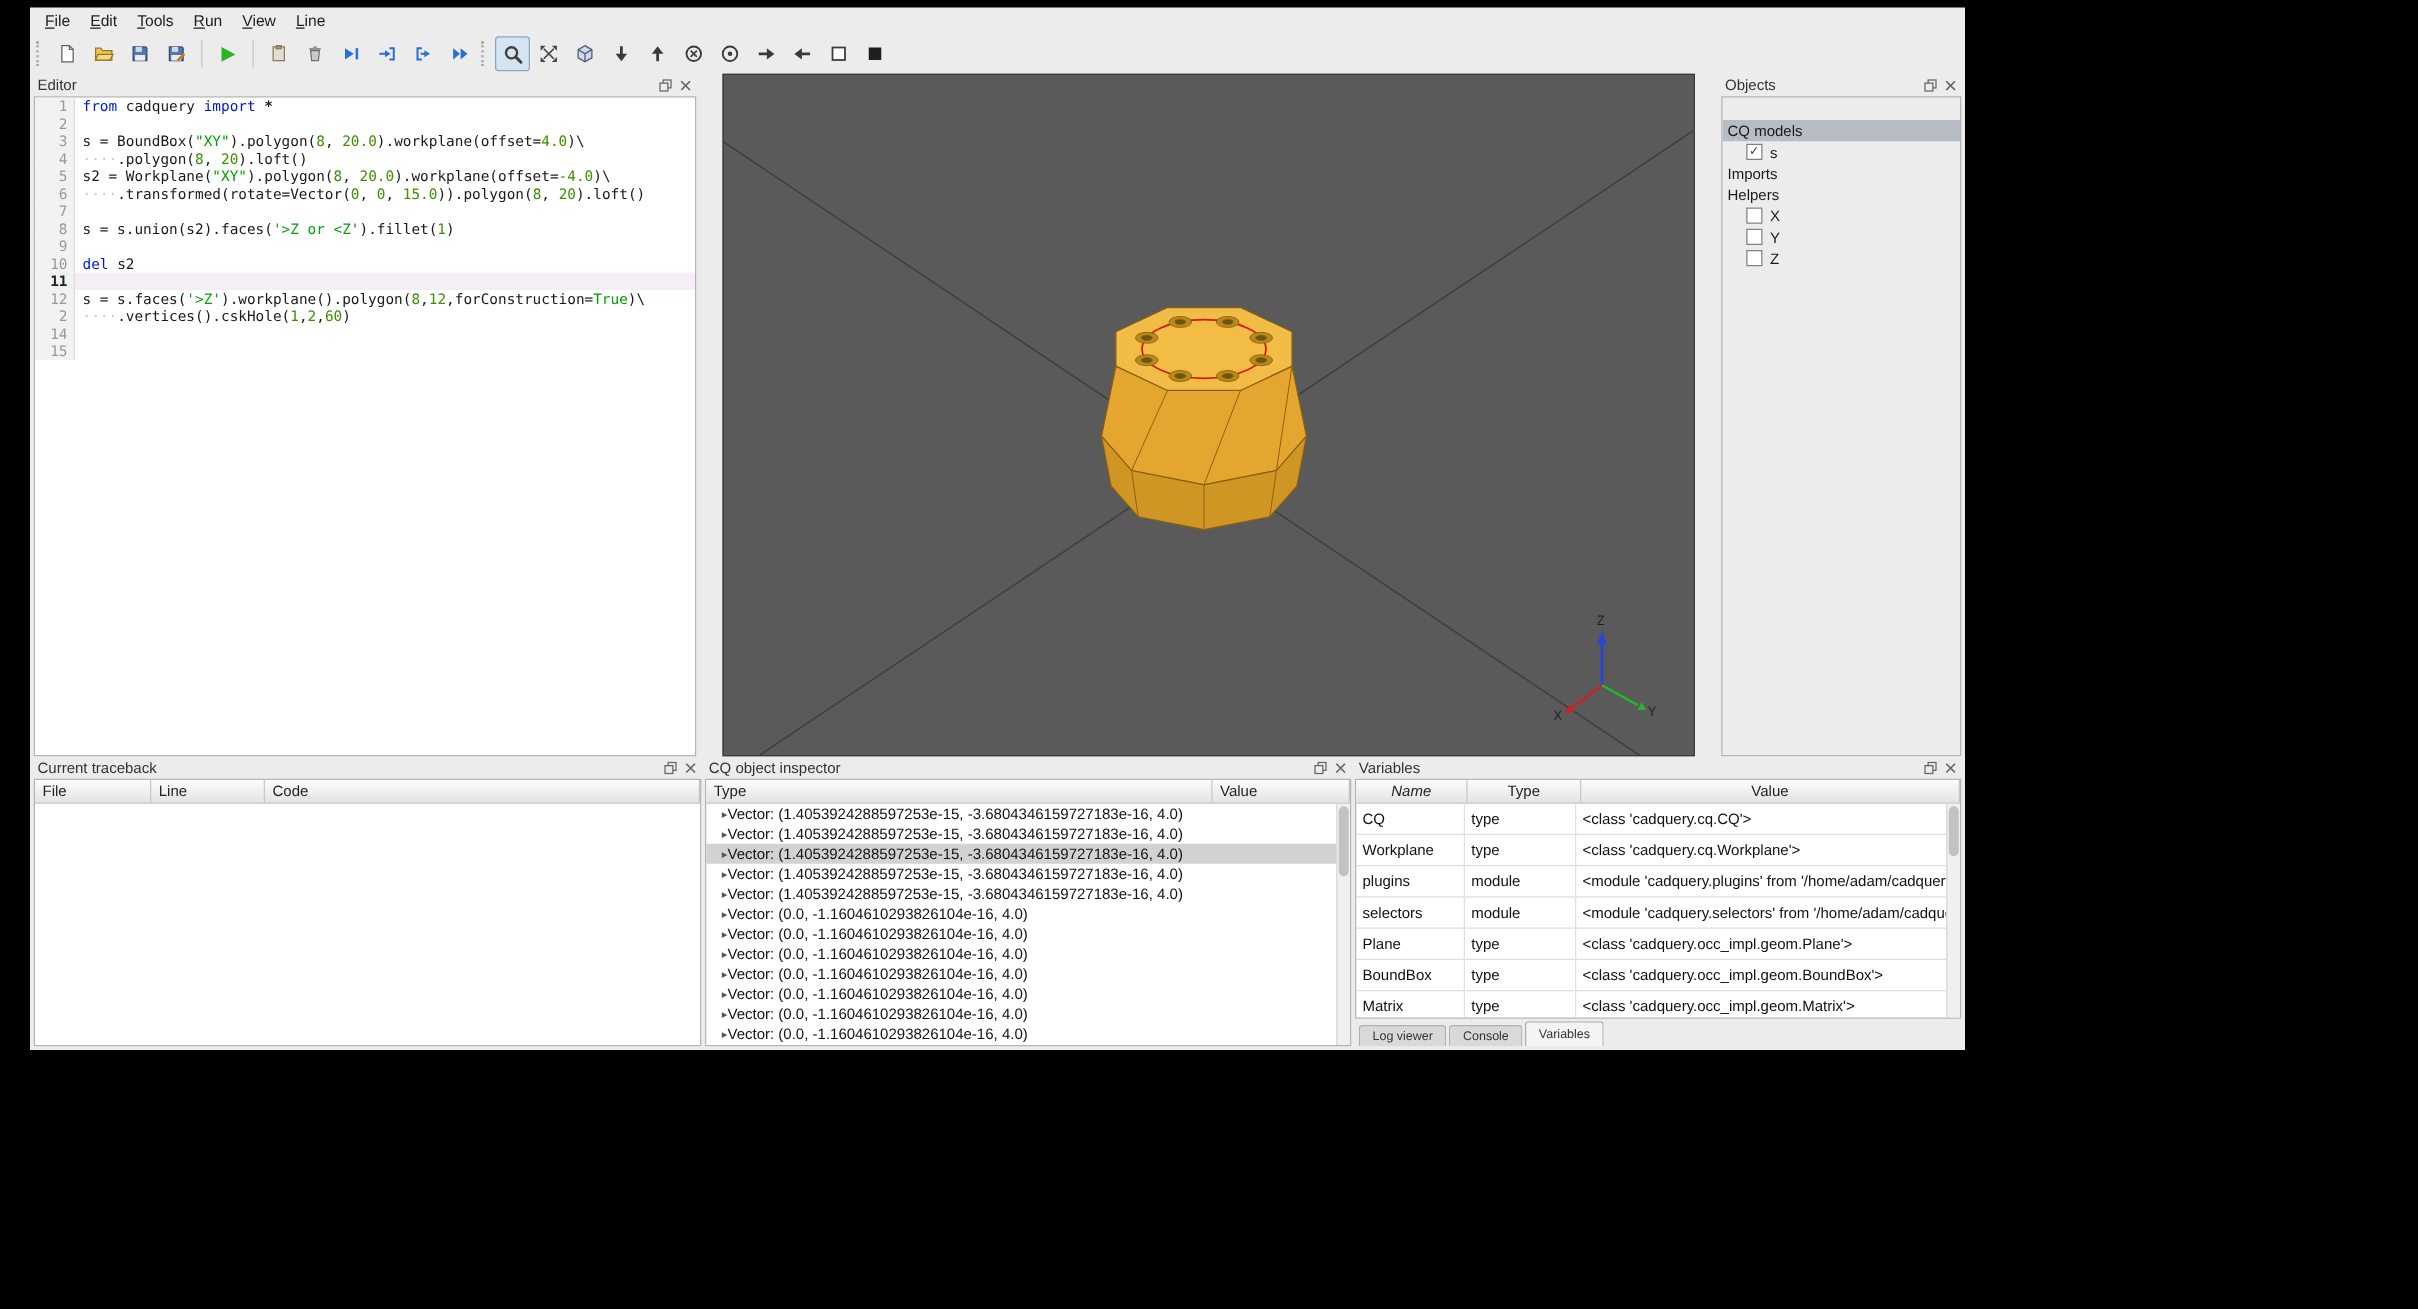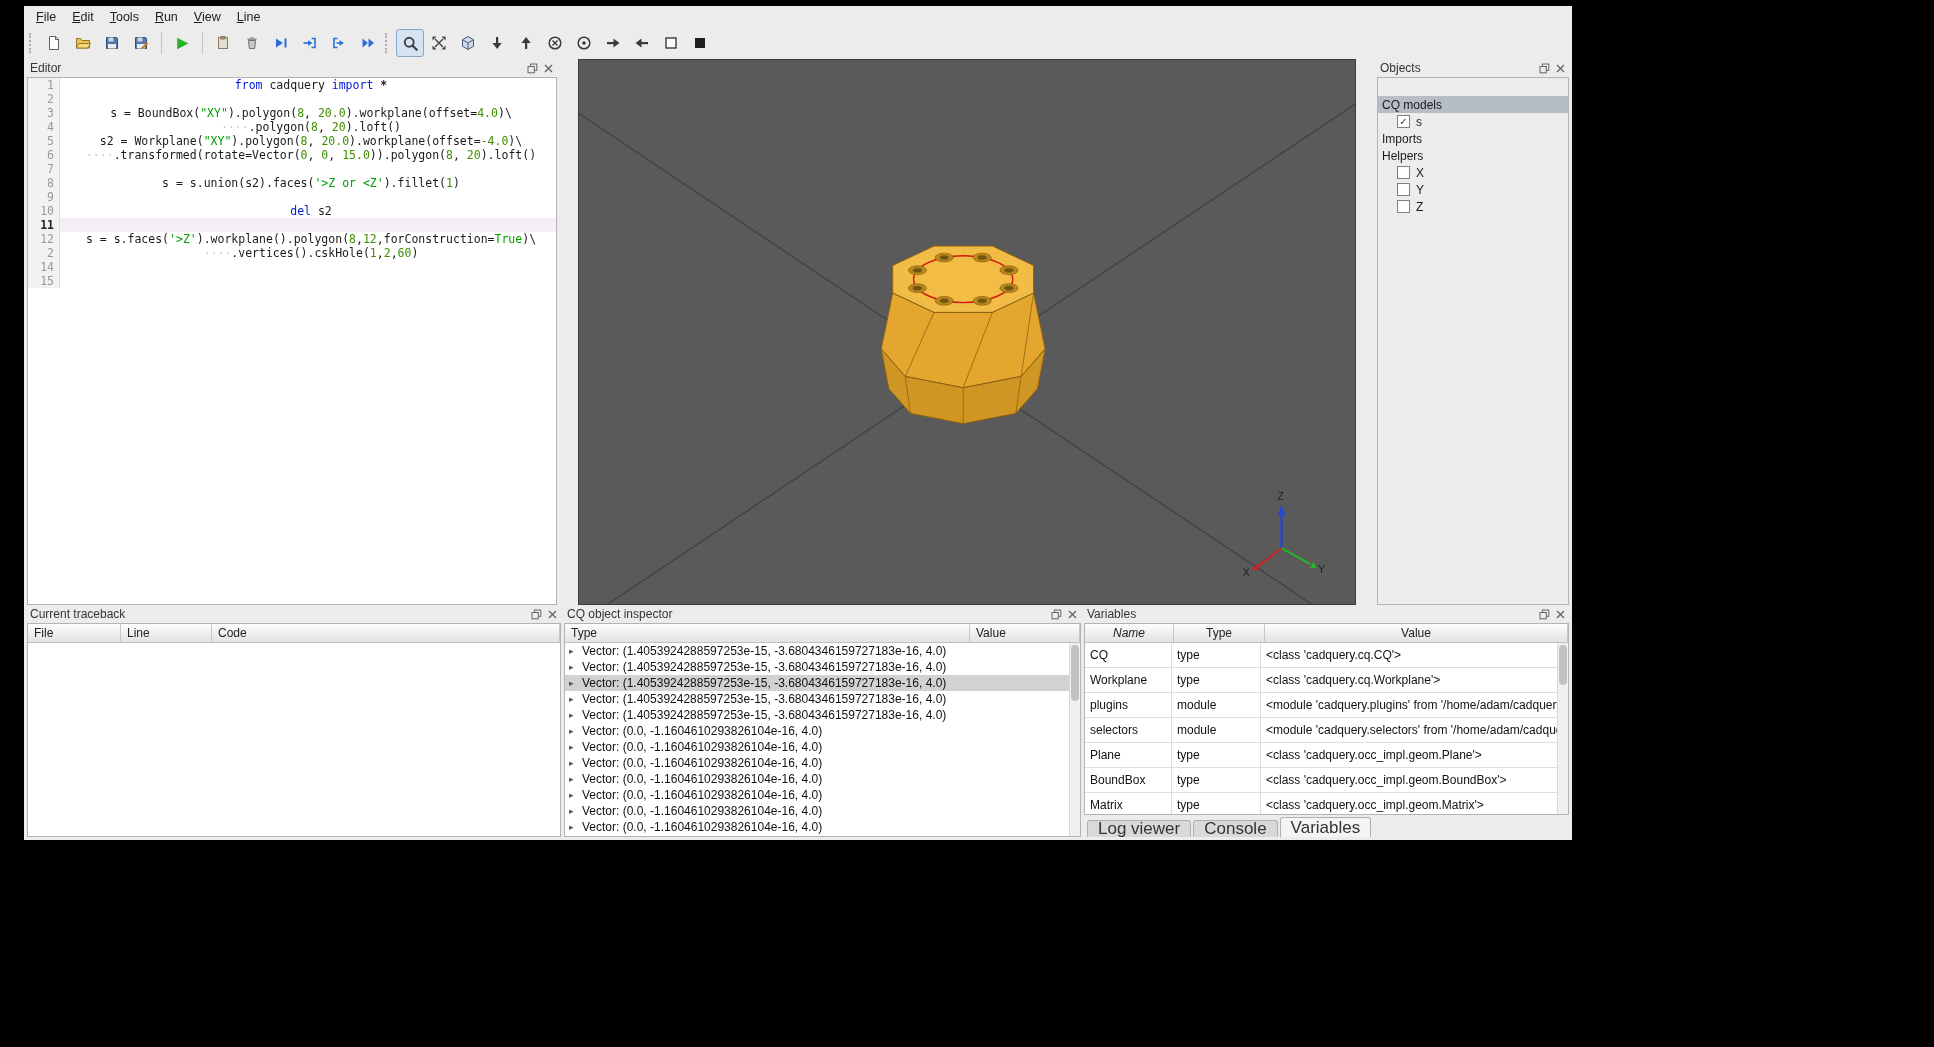--- a/index.html
+++ b/index.html
@@ -13,35 +13,35 @@
   .menu-item::first-letter{text-decoration:underline;}
   
   .toolbar{height:32px;display:flex;align-items:center;padding:0 3px;gap:1px;}
   .tb-handle{width:3px;height:20px;border-left:2px dotted #b0b0b0;margin:0 5px 0 2px;}
   .tb-sep{width:1px;height:22px;background:#c4c4c4;margin:0 5px;}
   .tbtn{width:26px;height:26px;display:flex;align-items:center;justify-content:center;
         border:1px solid transparent;border-radius:3px;}
   .tbtn.pressed{border-color:#86a7c7;background:#d6e4f1;}
   
   .main{flex:1;display:flex;gap:21px;padding:0 3px;min-height:0;}
-  .bottom{height:232px;display:flex;gap:3px;padding:0 3px 3px;}
+  .bottom{height:232px;display:flex;gap:3px;padding:0 3px 3px;text-align:right;}
   .panel{display:flex;flex-direction:column;min-width:0;}
   .ptitle{height:18px;display:flex;align-items:center;justify-content:space-between;
           padding:0 3px;font-size:12px;color:#333;}
   .pbtns{display:flex;gap:4px;align-items:center;}
   .pbtn{width:12px;height:12px;display:flex;align-items:center;justify-content:center;}
   
   .editor-panel{width:530px;}
   .editor-body{flex:1;background:#fff;border:1px solid #b4b4b4;overflow:hidden;
                font-family:"DejaVu Sans Mono",monospace;font-size:11.5px;line-height:14px;}
   .cl{display:flex;height:14px;}
   .ln{width:26px;background:#f2f2f2;border-right:1px solid #dcdcdc;color:#999;
       text-align:right;padding-right:5px;flex:none;}
   .cl.cur .ln{color:#222;font-weight:bold;}
-  .cd{flex:1;padding-left:6px;white-space:pre;color:#1a1a1a;text-align:center;}
+  .cd{flex:1;padding-left:6px;white-space:pre;color:#1a1a1a;}
   .cl.cur .cd{background:var(--current-line-bg,#f6eef6);}
   .sy-k{color:var(--keyword,#0017d9);}
   .sy-s{color:var(--string,#00a000);}
   .sy-c{color:var(--string,#00a000);}
   .sy-n{color:var(--number,#3f8f00);}
   .sy-w{color:#c9c9c9;}
   .sy-b{font-weight:bold;}
   
   .viewport{flex:1;position:relative;border:1px solid #3c3c3c;
             background:var(--viewport-bg,#5a5a5a);overflow:hidden;}
@@ -80,21 +80,21 @@
   .vars-panel .th2{flex:1;justify-content:center;}
   .vrow{display:flex;height:24px;flex:none;border-bottom:1px solid #dedede;
         font-size:12px;color:#111;}
   .vc{padding:0 5px;display:flex;align-items:center;border-right:1px solid #dedede;
       overflow:hidden;white-space:nowrap;}
   .vc0{width:76px;flex:none;}
   .vc1{width:78px;flex:none;}
   .vc2{flex:1;}
   .tabbar{height:22px;flex:none;display:flex;align-items:flex-end;gap:2px;
           padding-left:3px;background:#ececec;}
-  .tab{padding:0 10px;font-size:17px;background:#d9d9d9;border:1px solid #b0b0b0;
+  .tab{padding:0 10px;font-size:10px;background:#d9d9d9;border:1px solid #b0b0b0;
        border-bottom:none;border-radius:3px 3px 0 0;color:#333;height:16px;
        display:flex;align-items:center;}
   .tab.active{background:#f4f4f4;height:19px;}
   .vscroll{position:absolute;right:0;top:19px;bottom:0;width:10px;background:#f0f0f0;
            border-left:1px solid #d8d8d8;}
   .vthumb{position:absolute;left:1px;right:1px;top:2px;height:56px;background:#c2c2c2;
           border-radius:4px;}
 </style>
 </head>
 <body>

